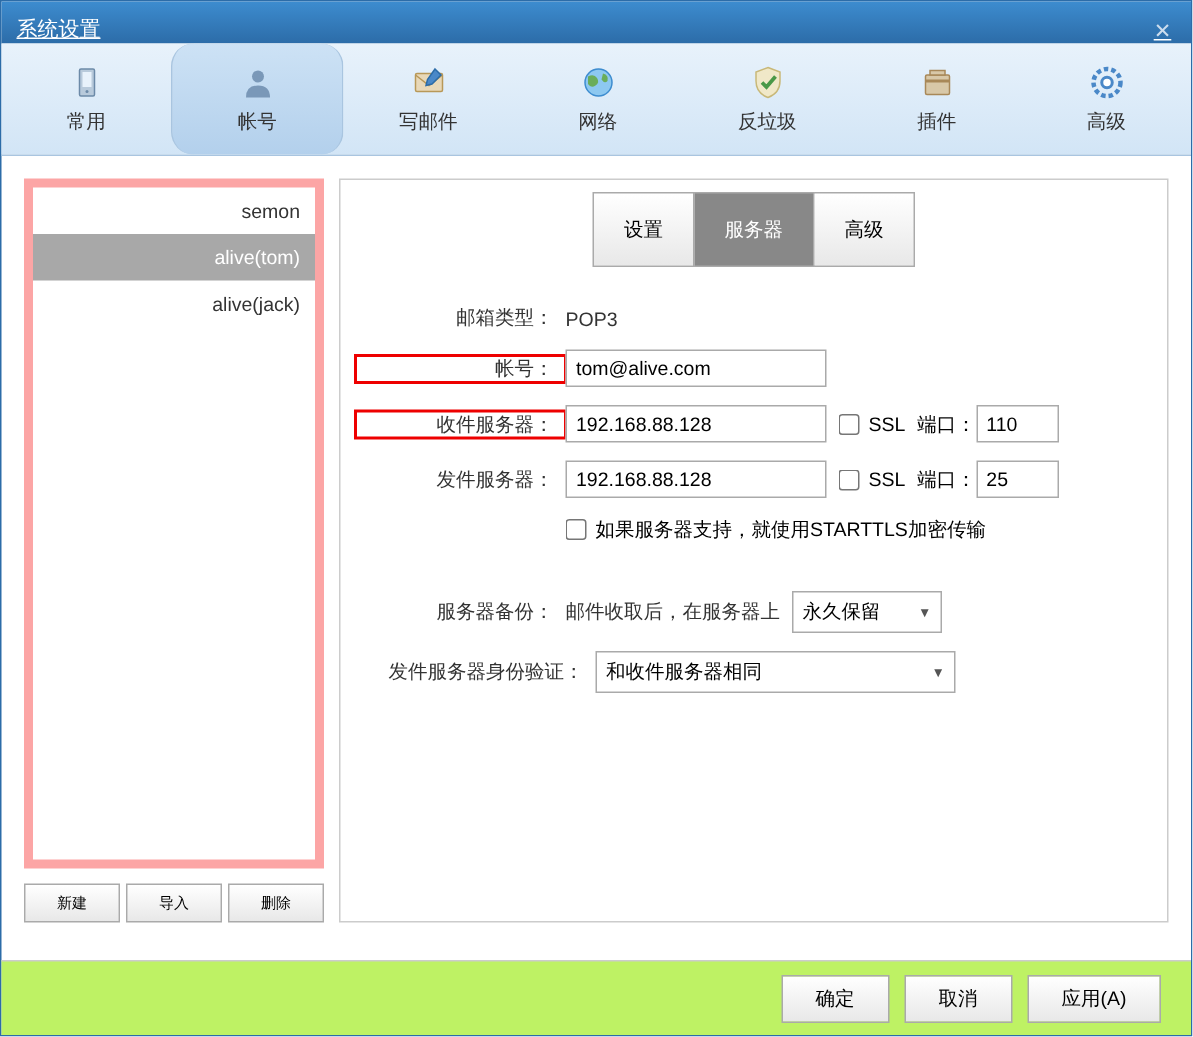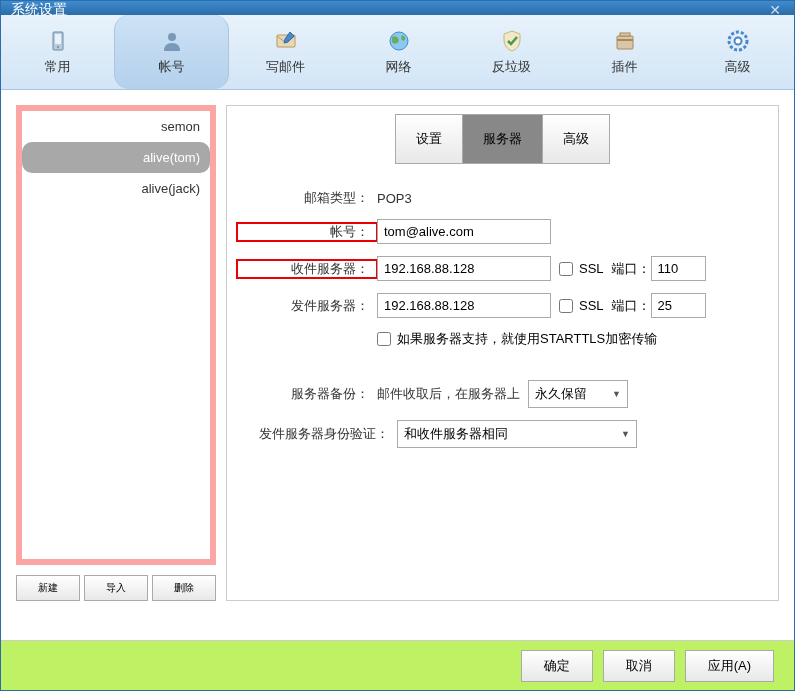--- a/index.html
+++ b/index.html
@@ -1,36 +1,36 @@
 <!DOCTYPE html>
 <html><head>
   <meta charset="utf-8">
   <style>
     * { box-sizing: border-box; margin: 0; padding: 0; }
     body { font-family: "Microsoft YaHei", Arial, sans-serif; font-size: 13px; background: #fff; }
     .window { width: 795px; height: 691px; border: 1px solid #2c6ca8; background: #fff; position: relative; }
-    .titlebar { height: 14px; background: linear-gradient(#3d8ccf, #2c6ca8); color: #fff; display: flex; align-items: flex-start; padding: 0 10px; justify-content: space-between; }
+    .titlebar { height: 28px; background: linear-gradient(#3d8ccf, #2c6ca8); color: #fff; display: flex; align-items: flex-end; padding: 0 10px; justify-content: space-between; text-decoration: underline; }
     .titlebar-text { font-size: 14px; }
     .close-btn { width: 18px; height: 18px; display: flex; align-items: center; justify-content: center; cursor: pointer; color: #cde; font-size: 14px; }
     .toolbar { height: 75px; background: linear-gradient(#e8f2fb, #d2e5f6); display: flex; border-bottom: 1px solid #a9c5e0; }
     .toolbar-item { flex: 1; display: flex; flex-direction: column; align-items: center; justify-content: center; cursor: pointer; gap: 5px; color: #333; border-radius: 15px; }
     .toolbar-item.active { background: linear-gradient(#cde2f5, #b3d0ec); border-left: 1px solid #a9c5e0; border-right: 1px solid #a9c5e0; }
     .toolbar-icon { width: 24px; height: 24px; display: flex; align-items: center; justify-content: center; }
     .content { display: flex; height: 526px; padding: 15px; gap: 10px; }
     .sidebar { width: 200px; display: flex; flex-direction: column; }
     .account-list { flex: 1; border: 6px solid #fca5a5; background: #fff; text-align: right; }
     .account-item { padding: 8px 10px; cursor: pointer; color: #333; }
-    .account-item.active { background: #a8a8a8; color: #fff; border-radius: 10px; }
+    .account-item.active { background: #a8a8a8; color: #fff; }
     .sidebar-buttons { display: flex; gap: 4px; margin-top: 10px; }
     .sidebar-buttons button { flex: 1; padding: 5px 0; border: 1px solid #aaa; background: linear-gradient(#fff, #e8e8e8); cursor: pointer; font-family: inherit; font-size: 10px; }
     .main { flex: 1; border: 1px solid #ccc; background: #fff; display: flex; flex-direction: column; }
     .tabs { display: flex; justify-content: center; margin-top: 8px; }
     .tab { padding: 15px 20px; border: 1px solid #aaa; background: linear-gradient(#fff, #e8e8e8); cursor: pointer; font-size: 13px; }
     .tab + .tab { border-left: none; }
-    .tab.active { background: #888; color: #000000; }
+    .tab.active { background: #888; color: #ffffff; }
     .form { padding: 25px 20px 20px 10px; }
     .form-row { display: flex; align-items: center; margin-bottom: 12px; }
     .form-label { width: 140px; text-align: right; padding-right: 8px; color: #333; }
     .form-value { color: #333; }
     .form-input { border: 1px solid #aaa; padding: 4px 6px; font-family: inherit; font-size: 13px; }
     .w190 { width: 174px; }
     .w60 { width: 55px; }
     .w240 { width: 240px; }
     .highlight-red { outline: 2px solid #e00; outline-offset: -1px; }
     .checkbox-row { display: flex; align-items: center; gap: 6px; margin-left: 8px; }

